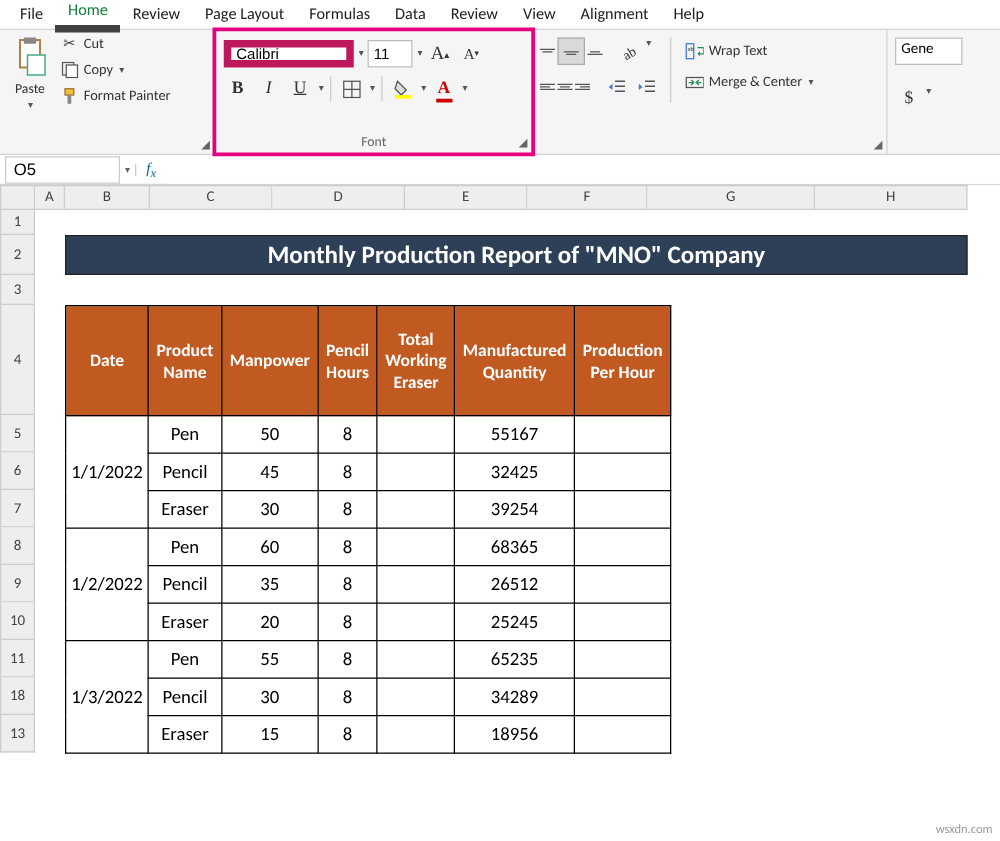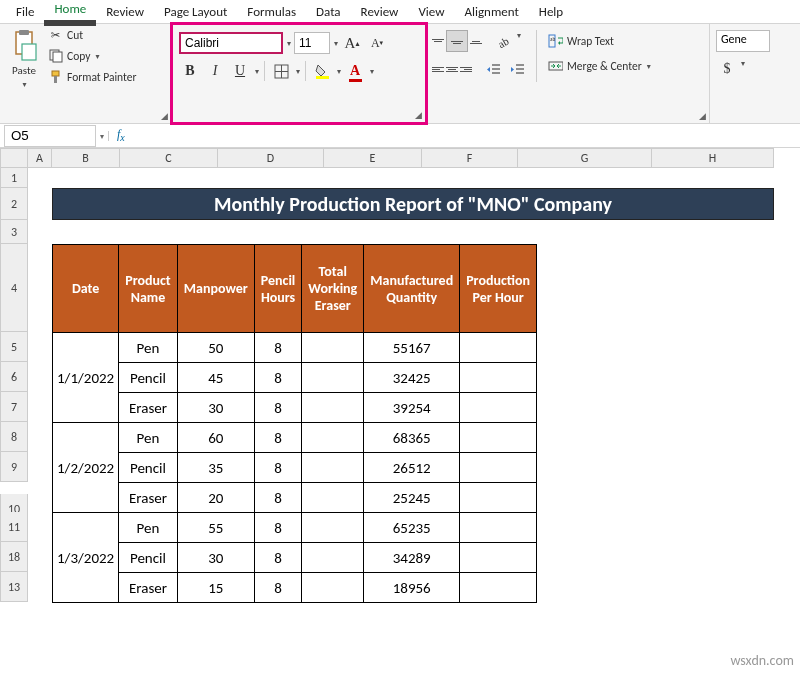--- a/index.html
+++ b/index.html
@@ -19,21 +19,21 @@
 
     .vbtn { display: flex; flex-direction: column; align-items: center; gap: 2px; padding: 2px 4px; cursor: pointer; font-size: 11px; color: #333; }
     .mini-rows { display: flex; flex-direction: column; gap: 4px; }
     .mini { display: flex; align-items: center; gap: 4px; font-size: 11.5px; color: #333; cursor: pointer; padding: 1px 3px; white-space: nowrap; }
     .icn { display: inline-flex; width: 15px; height: 15px; align-items: center; justify-content: center; }
     .dd { font-size: 8px; color: #555; margin-left: 1px; }
 
     
     .font-highlight { border: 3px solid #e4007f; margin: -2px; padding-top: 3px; }
     .font-row { display: flex; gap: 3px; align-items: center; }
-    .font-name { width: 104px; height: 22px; border: 2px solid #be185d; font-size: 12px; padding: 1px 4px; background: #fff; }
+    .font-name { width: 104px; height: 22px; border: 6px solid #be185d; font-size: 12px; padding: 1px 4px; background: #fff; }
     .font-size { width: 36px; height: 22px; border: 1px solid #bbb; font-size: 12px; padding: 1px 4px; background: #fff; }
     .btn { width: 22px; height: 22px; display: inline-flex; align-items: center; justify-content: center; cursor: pointer; font-family: "Times New Roman", serif; font-size: 14px; color: #333; }
     .sel { background: #d9d9d9; border: 1px solid #aaa; }
     .abox { display: flex; flex-direction: column; justify-content: center; align-items: center; gap: 1px; cursor: pointer; }
     .aline { width: 12px; border-top: 1.5px solid #555; }
     .aline.s { width: 8px; }
 
     .numfmt { width: 54px; height: 22px; border: 1px solid #bbb; padding: 1px 4px; background: #fff; font-size: 12px; overflow: hidden; }
 
     
@@ -51,21 +51,21 @@
     .rowh { width: 28px; border: 1px solid #ccc; border-top: none; background: #eee; text-align: center; font-size: 12px; color: #444; display: flex; align-items: center; justify-content: center; position: absolute; left: 0; }
 
     .grid { position: absolute; left: 28px; top: 20px; }
 
     .title-cell { position: absolute; background: #2e4057; color: #fff; font-weight: 600; font-size: 20px; display: flex; align-items: center; justify-content: center; border: 1px solid #222; }
     .data-table { position: absolute; border-collapse: collapse; }
     .data-table th { background: #c15a20; color: #fff; font-weight: 700; font-size: 14px; border: 1px solid #000; padding: 4px 6px; text-align: center; vertical-align: middle; }
     .data-table td { border: 1px solid #000; font-size: 15px; text-align: center; padding: 2px 4px; height: 30px; font-family: Calibri, sans-serif; }
     .data-table td.merged { vertical-align: middle; font-size: 15px; }
 
-    .watermark { position: absolute; right: 6px; bottom: 4px; font-size: 14px; color: #999; }
+    .watermark { position: absolute; right: 6px; bottom: 4px; font-size: 10px; color: #999; }
   </style>
 </head>
 <body>
 
 <div class="ribbon-tabs" id="ribtabs">
     <div class="ribbon-tab">File</div>
     <div class="ribbon-tab active">Home</div>
     <div class="ribbon-tab">Review</div>
     <div class="ribbon-tab">Page Layout</div>
     <div class="ribbon-tab">Formulas</div>
@@ -155,20 +155,21 @@
               <rect x="2" y="13" width="13" height="3" fill="#ffff00"></rect>
             </svg>
           </span>
           <span class="dd">▾</span>
         <span class="btn">
             <span style="position:relative;"><span style="color:#c00;font-weight:bold;font-family:serif;">A</span><span style="position:absolute;left:-1px;bottom:-3px;width:13px;height:3px;background:#c00;"></span></span>
           </span>
           <span class="dd">▾</span>
       </div>
     </div>
+    <div class="group-label">Font</div>
     <span class="launcher">◢</span>
   </div>
 
   <div class="group" style="width:284px;">
     <div class="group-body" style="gap:8px;padding-top:4px;">
       <div style="display:flex;flex-direction:column;gap:6px;">
         <div style="display:flex;gap:2px;">
           <span class="abox">
               <span class="aline"></span>
               <span class="aline s"></span>
@@ -250,21 +251,21 @@
             </span>
             <span>Merge &amp; Center</span>
             <span class="dd">▾</span>
           </div>
       </div>
     </div>
     <span class="launcher">◢</span>
   </div>
 
   <div class="group" style="width:78px;border-right:none;">
-    <div class="group-body" style="flex-direction:column;gap:6px;padding-top:4px;">
+    <div class="group-body" style="flex-direction:column;gap:16px;padding-top:4px;">
       <div class="numfmt">Gene</div>
       <div style="display:flex;gap:2px;">
         <span class="btn">$</span>
           <span class="dd">▾</span>
       </div>
     </div>
   </div>
 </div>
 
 <div class="fbar">
@@ -289,21 +290,21 @@
   <div id="rowheads">
       <div class="rowh" style="top: 20px; height: 20px;">1</div>
       <div class="rowh" style="top: 40px; height: 32px;">2</div>
       <div class="rowh" style="top: 72px; height: 24px;">3</div>
       <div class="rowh" style="top: 96px; height: 88px;">4</div>
       <div class="rowh" style="top: 184px; height: 30px;">5</div>
       <div class="rowh" style="top: 214px; height: 30px;">6</div>
       <div class="rowh" style="top: 244px; height: 30px;">7</div>
       <div class="rowh" style="top: 274px; height: 30px;">8</div>
       <div class="rowh" style="top: 304px; height: 30px;">9</div>
-      <div class="rowh" style="top: 346px; height: 30px;">10</div>
+      <div class="rowh" style="top: 334px; height: 30px;">10</div>
       <div class="rowh" style="top: 364px; height: 30px;">11</div>
       <div class="rowh" style="top: 394px; height: 30px;">18</div>
       <div class="rowh" style="top: 424px; height: 30px;">13</div>
     </div>
   <div class="grid" id="grid">
     <div class="title-cell" id="titlecell" style="left: 24px; top: 20px; width: 722px; height: 32px;">Monthly Production Report of "MNO" Company</div>
     <table class="data-table" id="dtable" style="left: 24px; top: 76px;">
         <colgroup>
           <col style="width: 68px;">
           <col style="width: 98px;">

